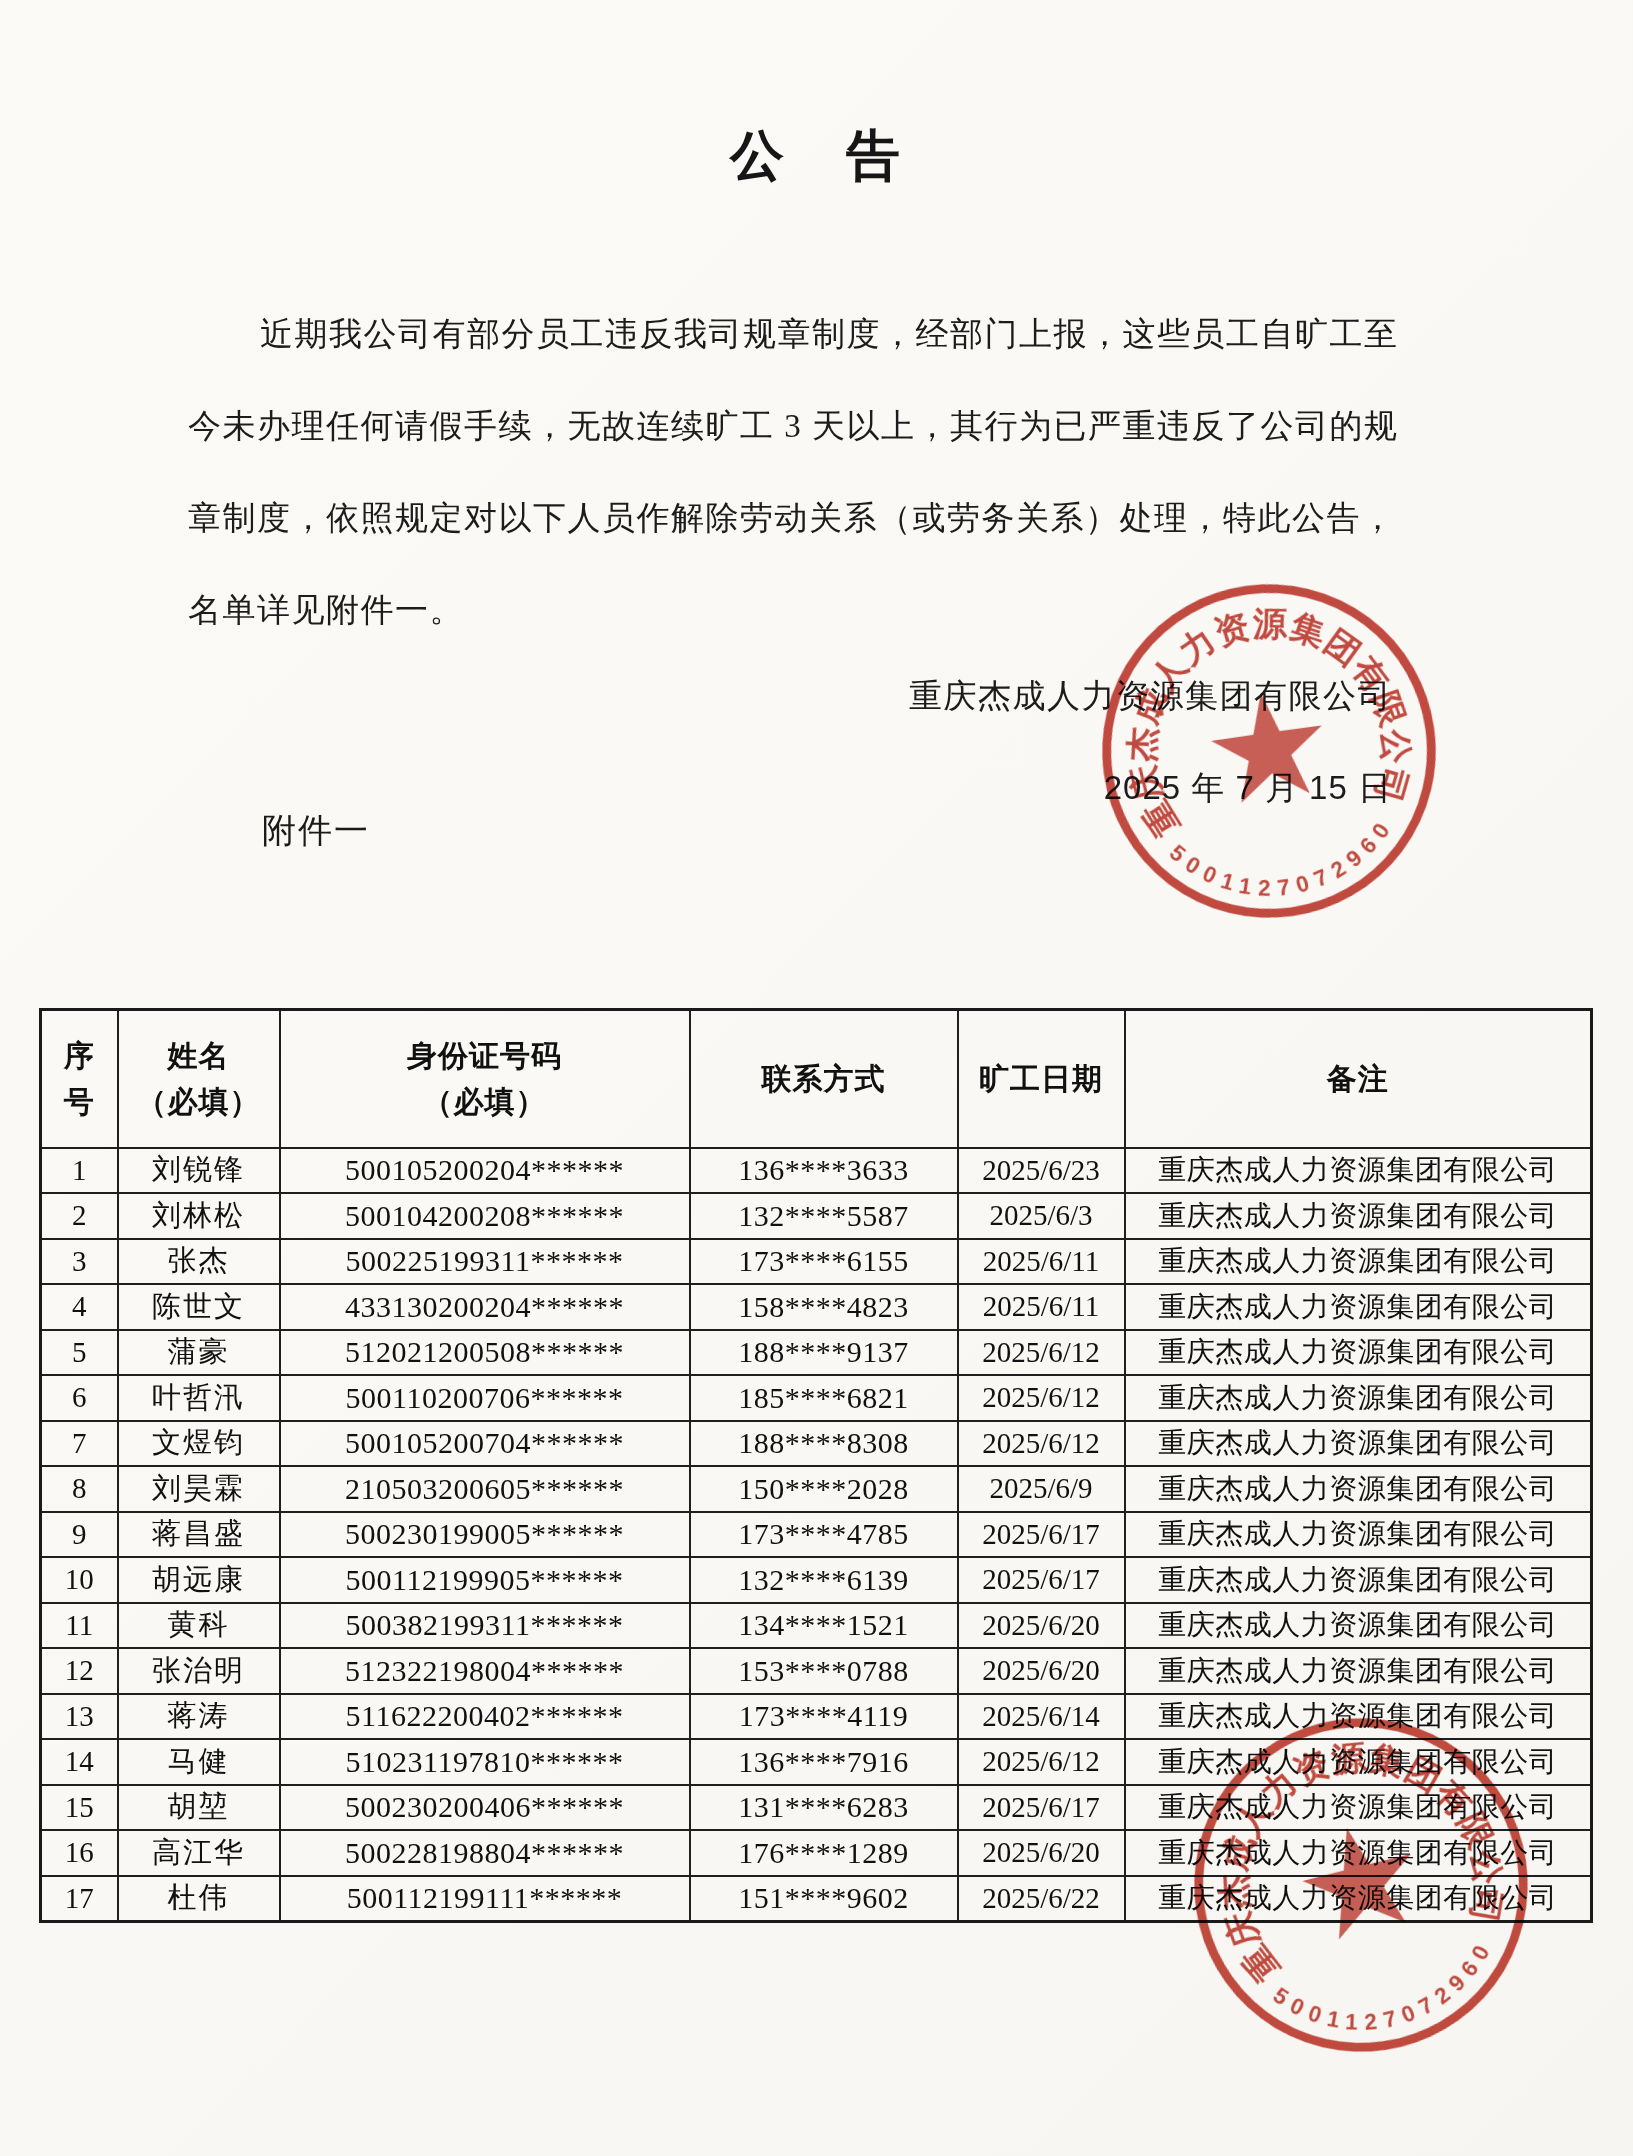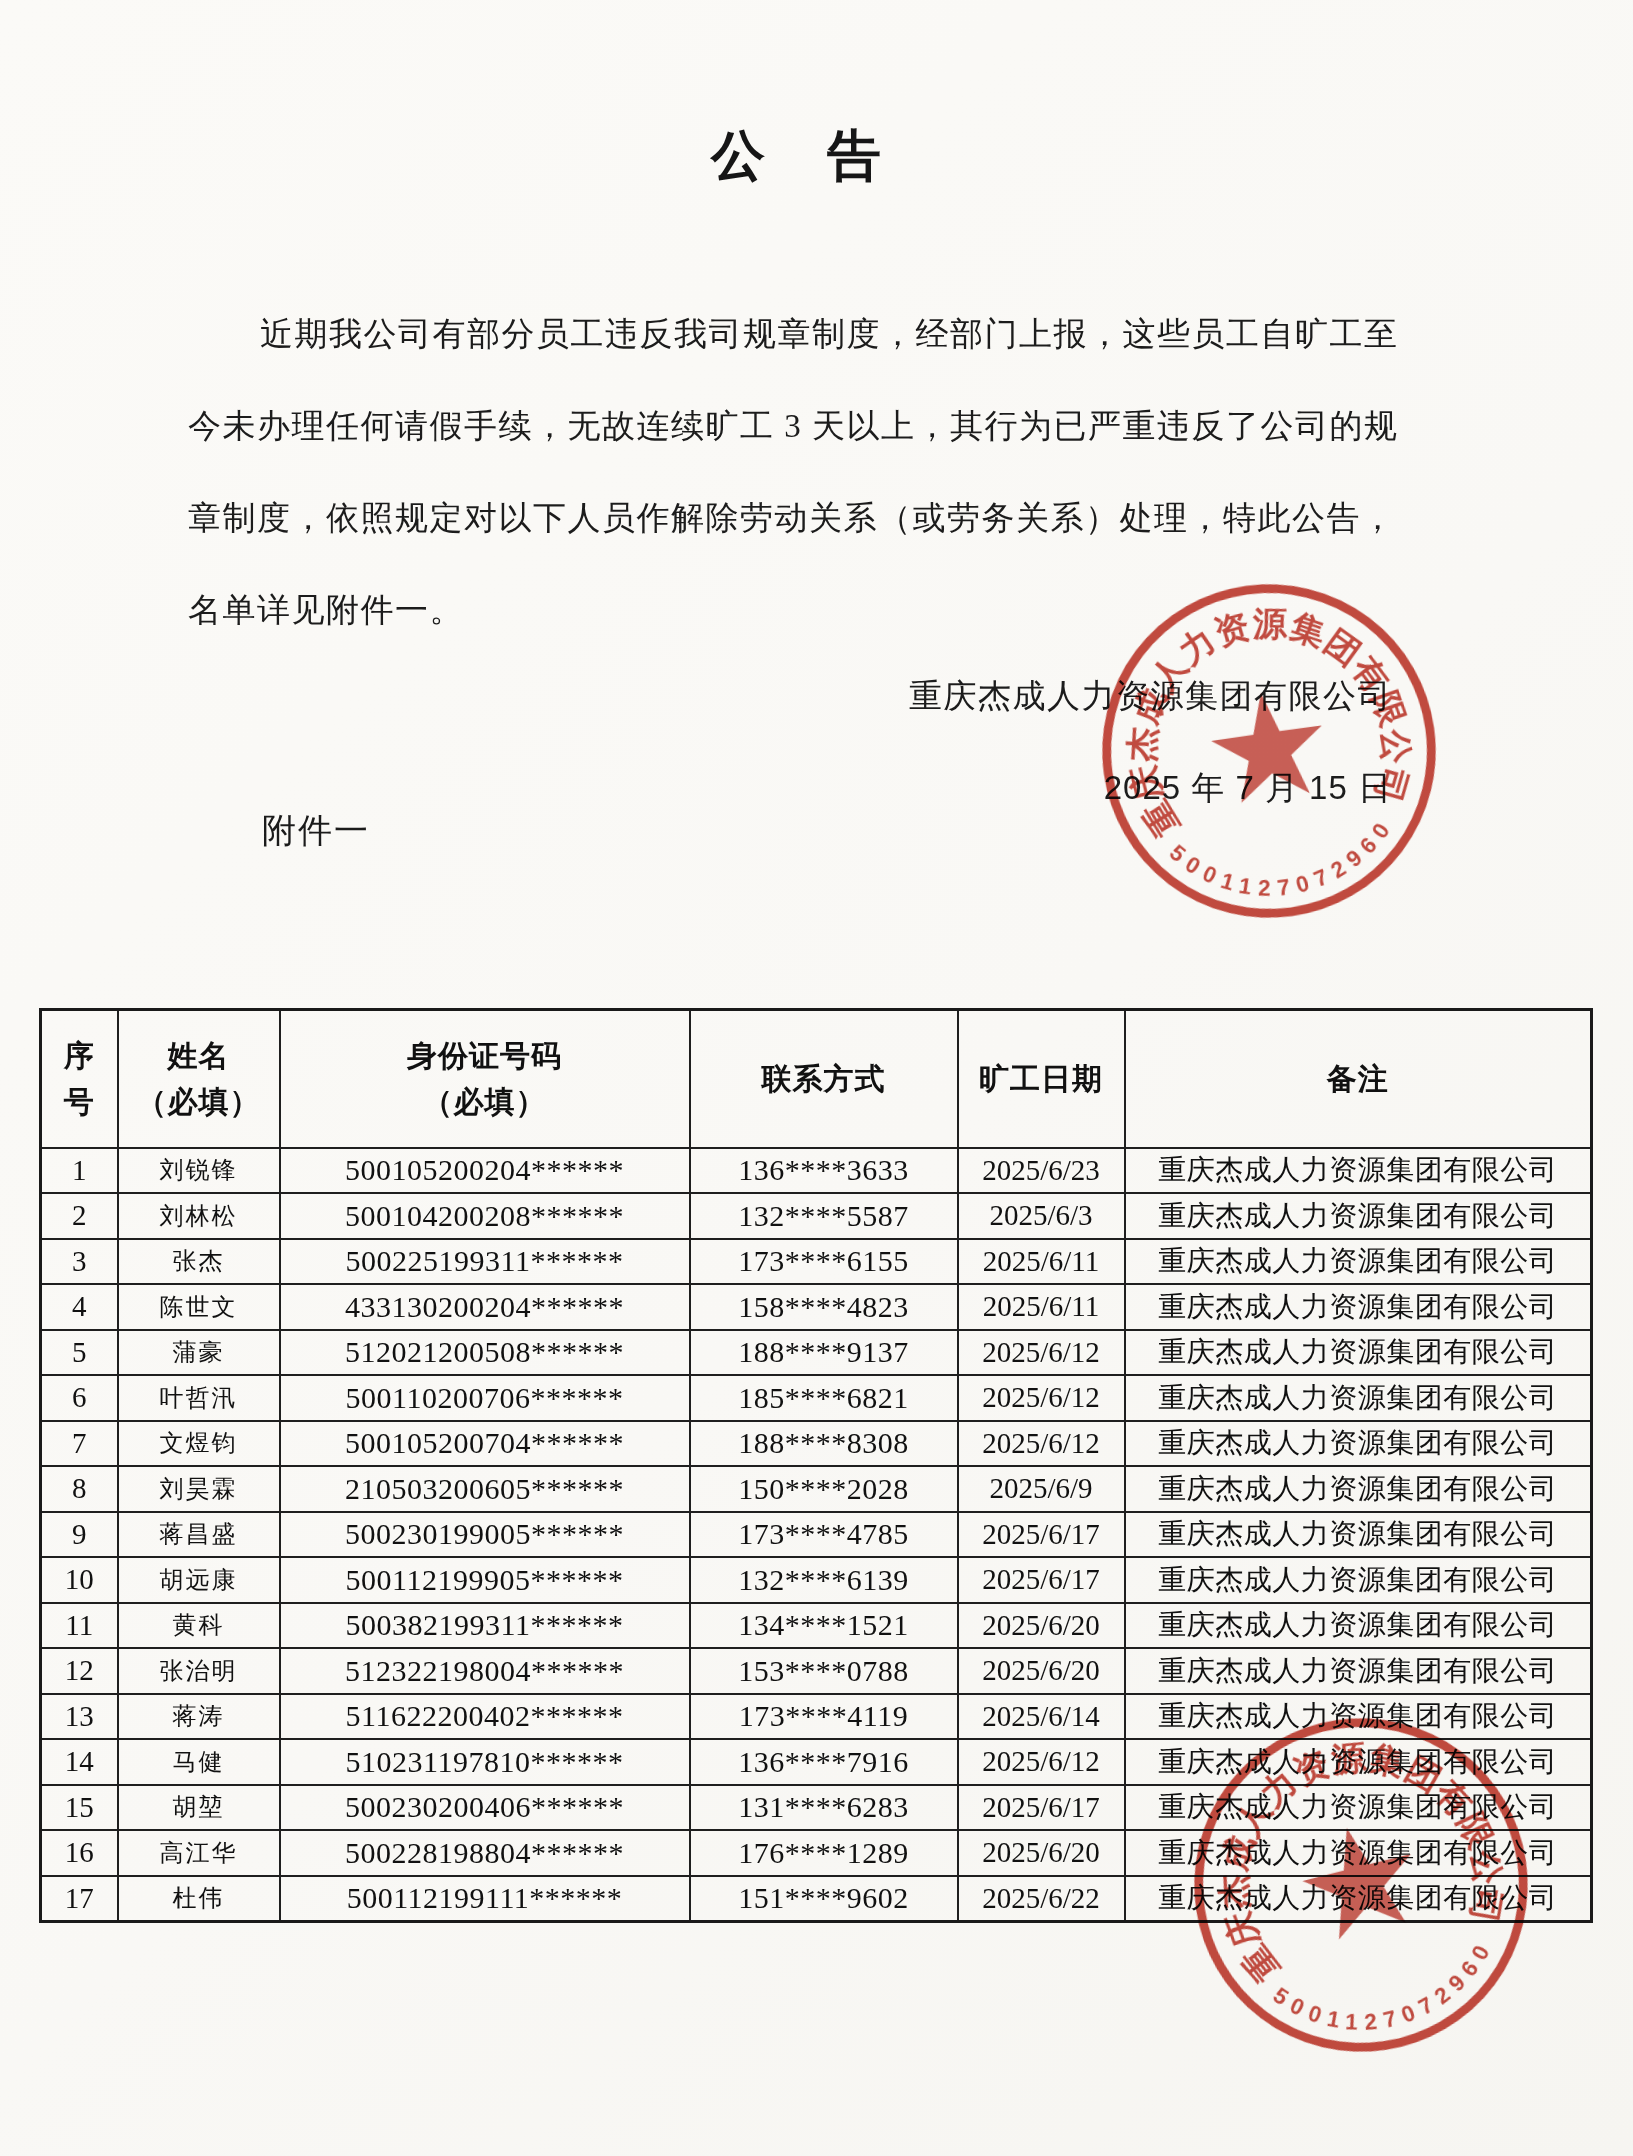--- a/index.html
+++ b/index.html
@@ -14,20 +14,21 @@
   .page{
     position:absolute;inset:0;
     background:linear-gradient(135deg,#fbfaf7 0%,#f9f8f5 55%,#f6f5f1 100%);
   }
   
   .doc-title{
     position:absolute;left:0;top:84px;width:1596px;
     text-align:center;
     font-size:54px;font-weight:bold;letter-spacing:4px;
     color:#161616;
+    padding-left:19px;
   }
   
   .body-text{
     position:absolute;left:188px;top:288px;width:1215px;font-family:Liberation Serif, serif;
   }
   .body-line{
     height:92px;line-height:92px;
     font-size:33px;letter-spacing:1.5px;font-weight:500;
     color:#1c1c1c;white-space:nowrap;
   }
@@ -63,21 +64,21 @@
     padding:0;overflow:hidden;
   }
   table.roster thead tr{height:138px;}
   table.roster tbody tr{height:45.5px;}
   th .hwrap{display:flex;flex-direction:column;justify-content:center;gap:6px;}
   th .h1,th .h2{
     font-size:30px;font-weight:bold;line-height:40px;letter-spacing:1px;
   }
   th .h2:empty{display:none;}
   td.c-index{font-size:29px;}
-  td.c-name{font-size:24px;letter-spacing:2px;}
+  td.c-name{font-size:29px;letter-spacing:2px;}
   td.c-id{font-size:30px;letter-spacing:0.5px;}
   td.c-contact{font-size:30px;letter-spacing:0.5px;margin-left:6px;}
   td.c-date{font-size:29px;font-family:Liberation Serif, serif;}
   td.c-remark{font-size:28px;letter-spacing:0.5px;}
   
   .seal{
     position:absolute;width:352px;height:352px;
     mix-blend-mode:multiply;opacity:0.9;
     pointer-events:none;
     filter:blur(0.4px);

